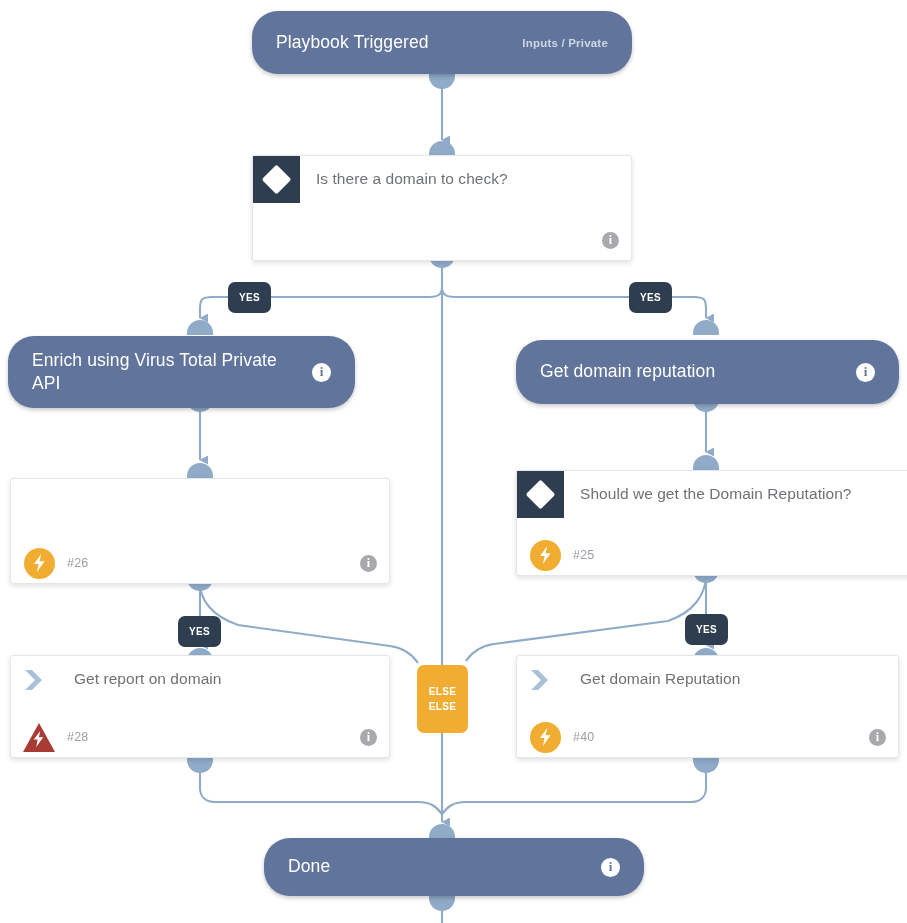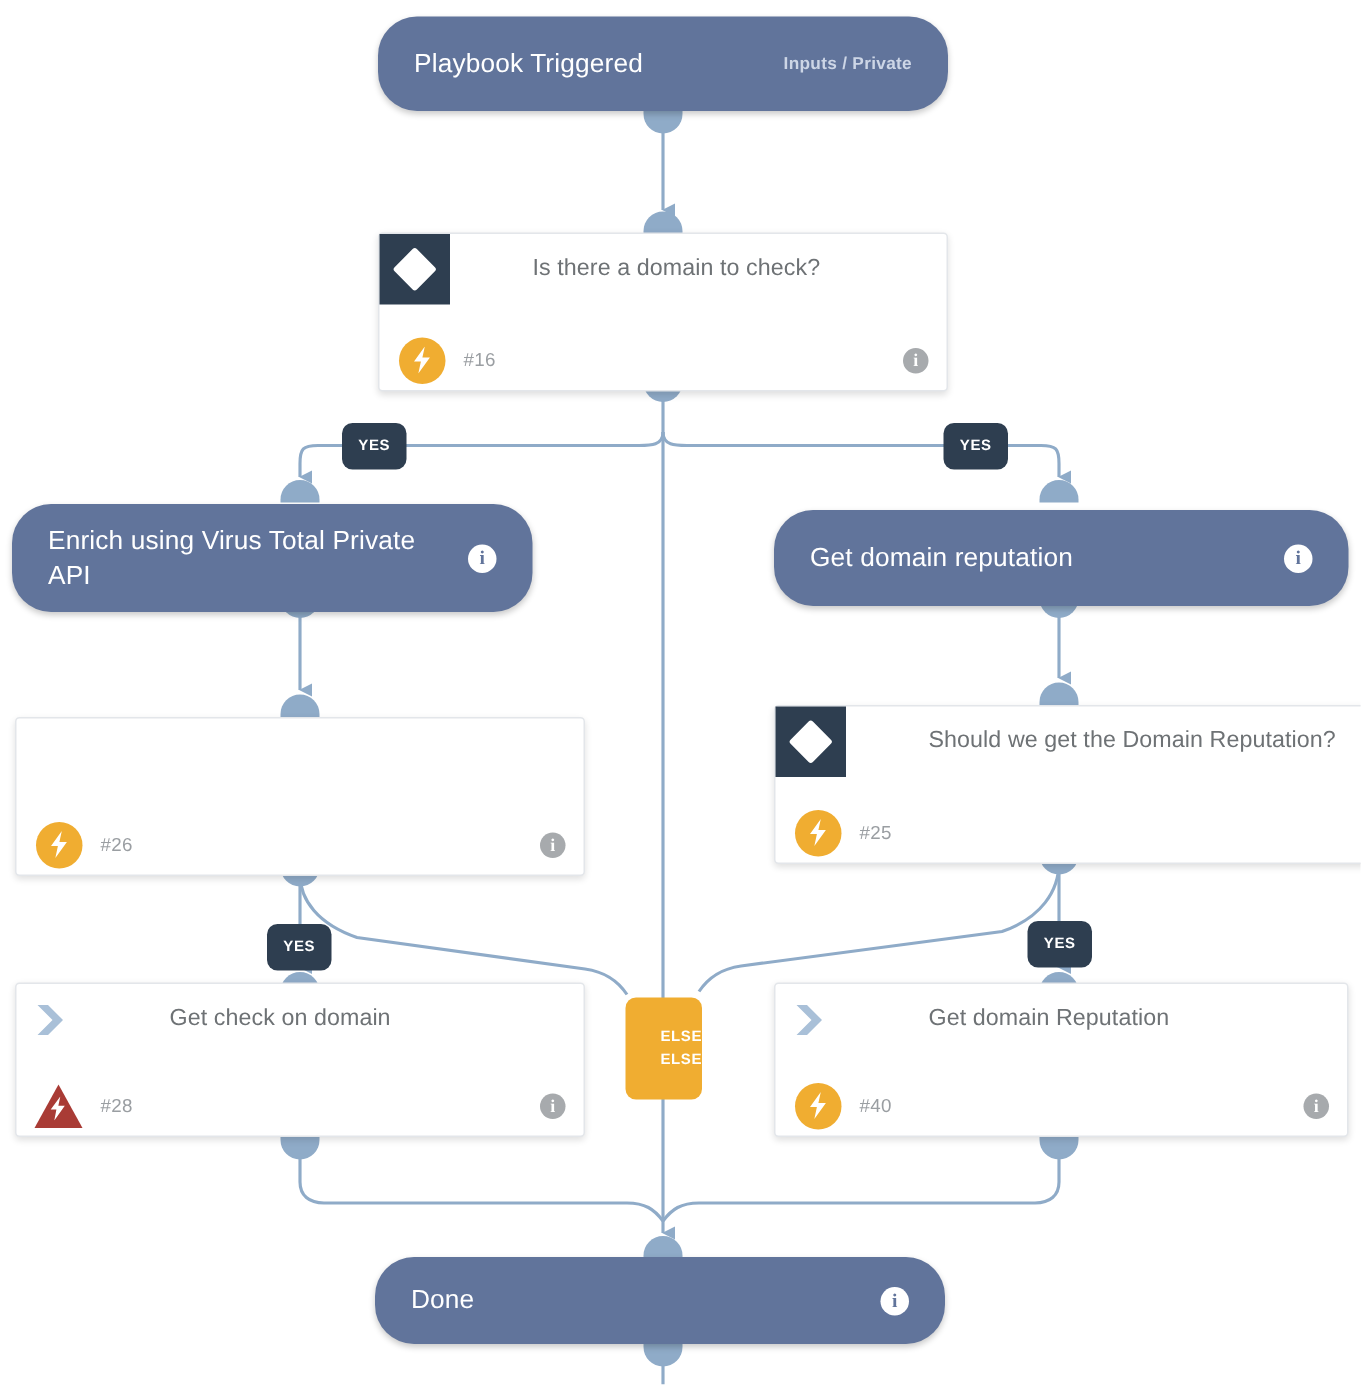--- a/index.html
+++ b/index.html
@@ -49,21 +49,21 @@
     width:47px;height:47px;background:#2e3e50;flex:0 0 auto;
     display:flex;align-items:center;justify-content:center;margin:0 0 0 0;
   }
   .diamond{width:21px;height:21px;background:#ffffff;transform:rotate(45deg);border-radius:2px;}
   .chev-icon{
     width:47px;height:47px;flex:0 0 auto;
     display:flex;align-items:center;justify-content:center;
   }
   .card-title{
     font-size:15.5px;color:#6e7275;line-height:1.37;
-    padding:12px 26px 0 16px;flex:1;letter-spacing:.05px;margin-left:39px;
+    padding:12px 26px 0 16px;flex:1;letter-spacing:.05px;
   }
   .card-foot{
     position:absolute;left:0;right:0;bottom:0;height:40px;
     display:flex;align-items:center;
   }
   .badge-slot{width:56px;flex:0 0 auto;display:flex;align-items:center;justify-content:center;}
   .bolt-circle{
     width:31px;height:31px;border-radius:50%;background:#f0ad31;
     display:flex;align-items:center;justify-content:center;
   }
@@ -165,104 +165,94 @@
     <div class="io-label">Inputs / Private</div>
   </div>
 
   <div class="card" style="left:252px;top:155px;width:380px;height:106px;">
     <div class="card-top">
       <div class="sq-icon">
           <div class="diamond"></div>
         </div>
       <div class="card-title">Is there a domain to check?</div>
     </div>
+    <div class="info-g">i</div>
+  </div>
+
+  <div class="tag yes" style="left:228px;top:282px;width:43px;height:31px;">
+    <span>YES</span>
+  </div>
+  <div class="tag yes" style="left:629px;top:282px;width:43px;height:31px;">
+    <span>YES</span>
+  </div>
+
+  <div class="pill" style="left:8px;top:336px;width:347px;height:72px;">
+    <div class="pill-title">Enrich using Virus Total Private API</div>
+    <div class="info-w">i</div>
+  </div>
+
+  <div class="pill" style="left:516px;top:340px;width:383px;height:64px;">
+    <div class="pill-title">Get domain reputation</div>
+    <div class="info-w">i</div>
+  </div>
+
+  <div class="card" style="left:10px;top:478px;width:380px;height:106px;">
     <div class="card-foot">
       <div class="badge-slot">
         <div class="bolt-circle">
           <svg width="13" height="18" viewBox="0 0 13 18">
               <path d="M8.2,0 L1,10 L5.6,10 L3.9,18 L11.6,7.3 L6.6,7.3 Z" fill="#fff"></path>
             </svg>
         </div>
       </div>
-      <div class="step-no">#16</div>
-    </div>
-    <div class="info-g">i</div>
-  </div>
-
-  <div class="tag yes" style="left:228px;top:282px;width:43px;height:31px;">
-    <span>YES</span>
-  </div>
-  <div class="tag yes" style="left:629px;top:282px;width:43px;height:31px;">
-    <span>YES</span>
-  </div>
-
-  <div class="pill" style="left:8px;top:336px;width:347px;height:72px;">
-    <div class="pill-title">Enrich using Virus Total Private API</div>
-    <div class="info-w">i</div>
-  </div>
-
-  <div class="pill" style="left:516px;top:340px;width:383px;height:64px;">
-    <div class="pill-title">Get domain reputation</div>
-    <div class="info-w">i</div>
-  </div>
-
-  <div class="card" style="left:10px;top:478px;width:380px;height:106px;">
+      <div class="step-no">#26</div>
+    </div>
+    <div class="info-g">i</div>
+  </div>
+
+  <div class="card" style="left:516px;top:470px;width:460px;height:106px;">
+    <div class="card-top">
+      <div class="sq-icon">
+          <div class="diamond"></div>
+        </div>
+      <div class="card-title">Should we get the Domain Reputation?</div>
+    </div>
     <div class="card-foot">
       <div class="badge-slot">
         <div class="bolt-circle">
           <svg width="13" height="18" viewBox="0 0 13 18">
               <path d="M8.2,0 L1,10 L5.6,10 L3.9,18 L11.6,7.3 L6.6,7.3 Z" fill="#fff"></path>
             </svg>
         </div>
       </div>
-      <div class="step-no">#26</div>
-    </div>
-    <div class="info-g">i</div>
-  </div>
-
-  <div class="card" style="left:516px;top:470px;width:460px;height:106px;">
-    <div class="card-top">
-      <div class="sq-icon">
-          <div class="diamond"></div>
-        </div>
-      <div class="card-title">Should we get the Domain Reputation?</div>
-    </div>
-    <div class="card-foot">
-      <div class="badge-slot">
-        <div class="bolt-circle">
-          <svg width="13" height="18" viewBox="0 0 13 18">
-              <path d="M8.2,0 L1,10 L5.6,10 L3.9,18 L11.6,7.3 L6.6,7.3 Z" fill="#fff"></path>
-            </svg>
-        </div>
-      </div>
       <div class="step-no">#25</div>
     </div>
     <div class="info-g">i</div>
   </div>
 
   <div class="tag yes" style="left:178px;top:616px;width:43px;height:31px;">
     <span>YES</span>
   </div>
   <div class="tag yes" style="left:685px;top:614px;width:43px;height:31px;">
     <span>YES</span>
   </div>
 
-  <div class="tag else" style="left:417px;top:665px;width:51px;height:68px;align-items:flex-end;">
+  <div class="tag else" style="left:417px;top:665px;width:51px;height:68px;">
     <span>ELSE</span>
     <span>ELSE</span>
   </div>
 
   <div class="card" style="left:10px;top:655px;width:380px;height:103px;">
     <div class="card-top">
       <div class="chev-icon">
         <svg width="24" height="22" viewBox="0 0 24 22">
           <path d="M2,1 L12,11 L2,21 L9,21 L19,11 L9,1 Z" fill="#a9c0d8"></path>
         </svg>
       </div>
-      <div class="card-title">Get check on domain</div>
+      <div class="card-title">Get report on domain</div>
     </div>
     <div class="card-foot">
       <div class="badge-slot">
         <div class="tri-warn">
           <div class="tri"></div>
           <svg class="bolt" width="11" height="16" viewBox="0 0 11 16">
               <path d="M7.2,0 L0.8,8.6 L4.6,8.6 L3.2,16 L10.2,6.2 L5.9,6.2 Z" fill="#fff"></path>
             </svg>
         </div>
       </div>
@@ -286,18 +276,18 @@
           <svg width="13" height="18" viewBox="0 0 13 18">
               <path d="M8.2,0 L1,10 L5.6,10 L3.9,18 L11.6,7.3 L6.6,7.3 Z" fill="#fff"></path>
             </svg>
         </div>
       </div>
       <div class="step-no">#40</div>
     </div>
     <div class="info-g">i</div>
   </div>
 
-  <div class="pill" style="left:250px;top:838px;width:380px;height:58px;">
+  <div class="pill" style="left:264px;top:838px;width:380px;height:58px;">
     <div class="pill-title">Done</div>
     <div class="info-w">i</div>
   </div>
 
 </div>
 
 </body></html>

